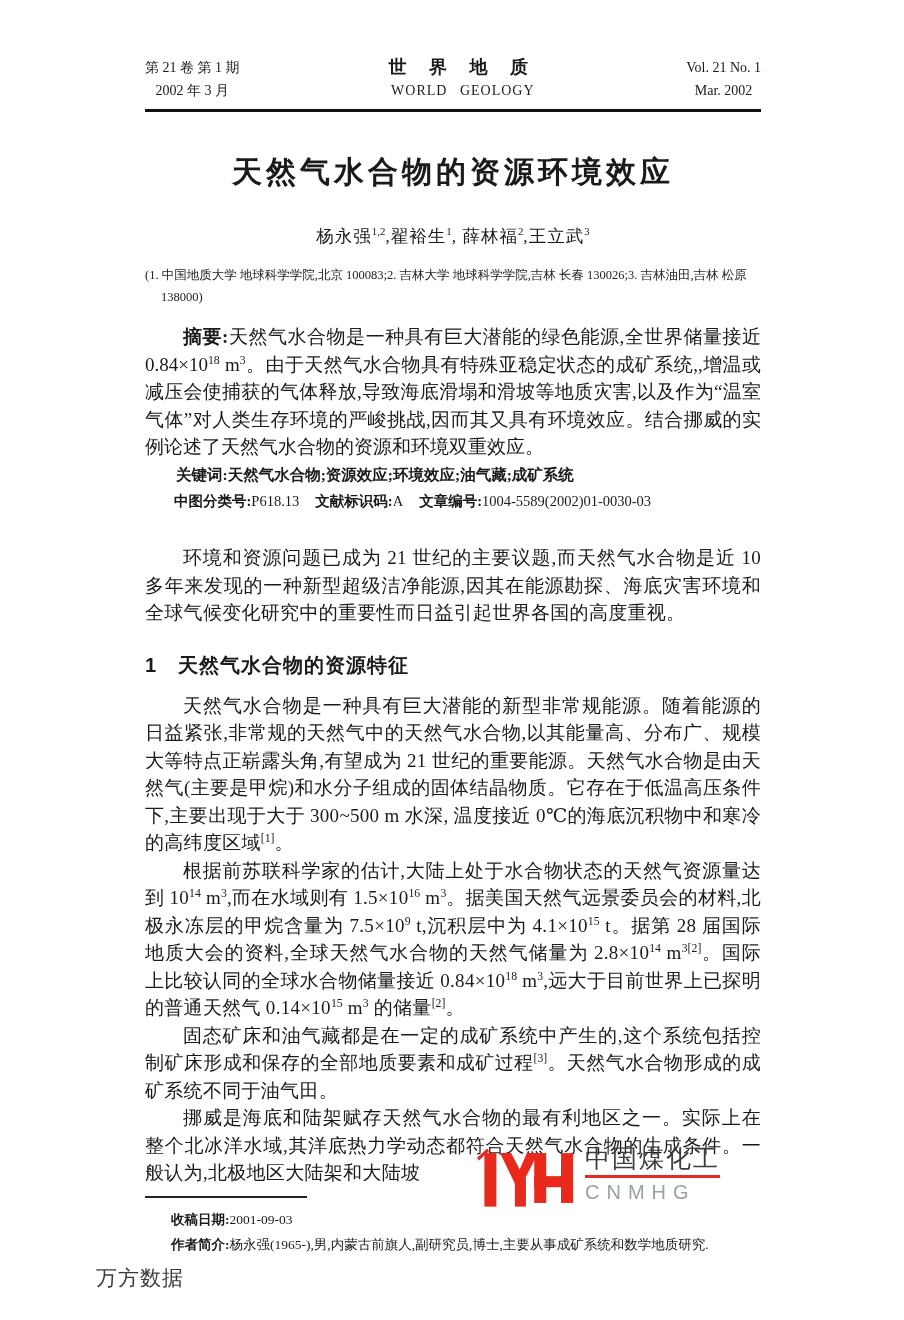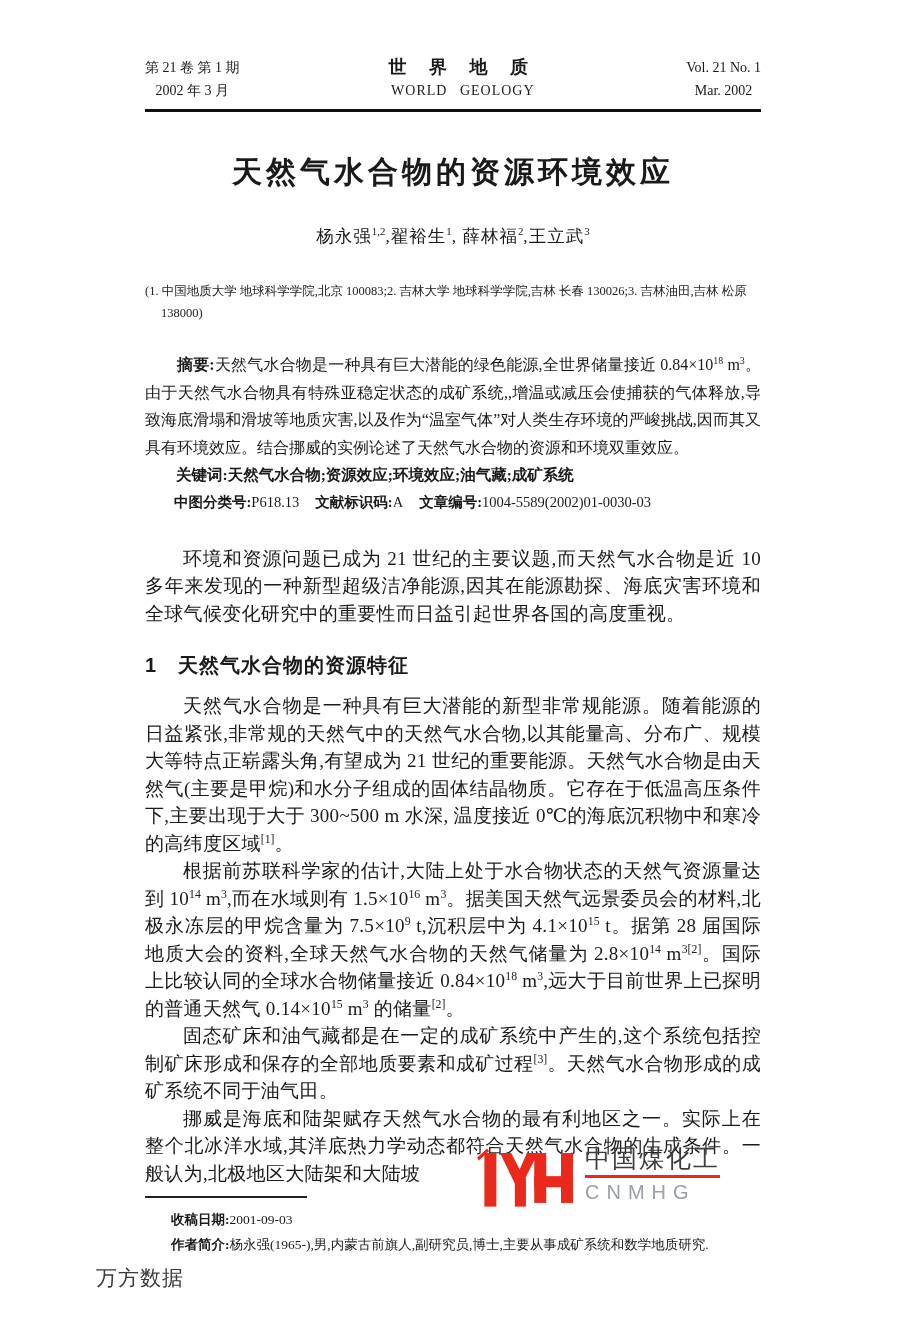--- a/index.html
+++ b/index.html
@@ -41,31 +41,31 @@
     font-weight: 600;
     letter-spacing: 4px;
   }
   .authors {
     margin-top: 31px;
     text-align: center;
     font-size: 17.5px;
     letter-spacing: 1px;
   }
   .affiliation {
-    margin-top: 32px;
+    margin-top: 16px;
     font-size: 12.5px;
     line-height: 22px;
     padding-left: 16px;
     text-indent: -16px;
     color: #222;
   }
   
   .abstract {
-    margin-top: 27px;
-    font-size: 16px;
+    margin-top: 15px;
+    font-size: 19px;
     line-height: 27.5px;
     text-align: justify;
     text-indent: 2em;
   }
   .abstract .lbl, .keywords .lbl { font-weight: bold; }
   .keywords {
     font-size: 15.5px;
     line-height: 27.5px;
     font-weight: bold;
     text-indent: 2em;

